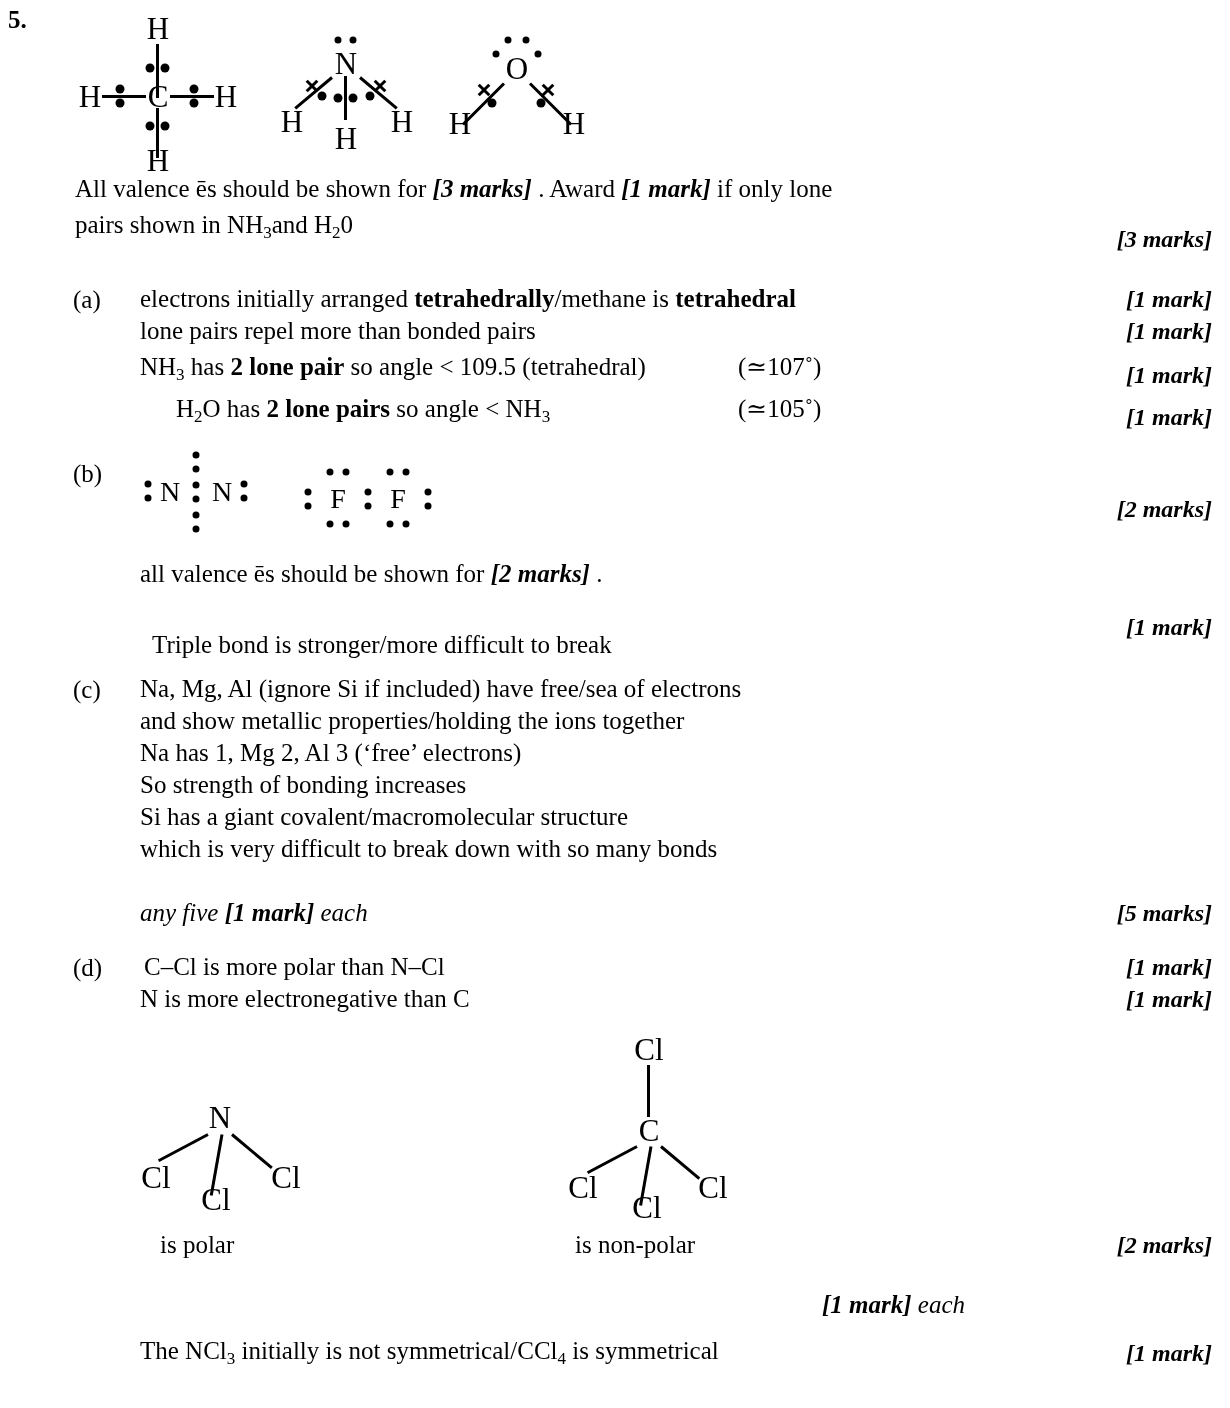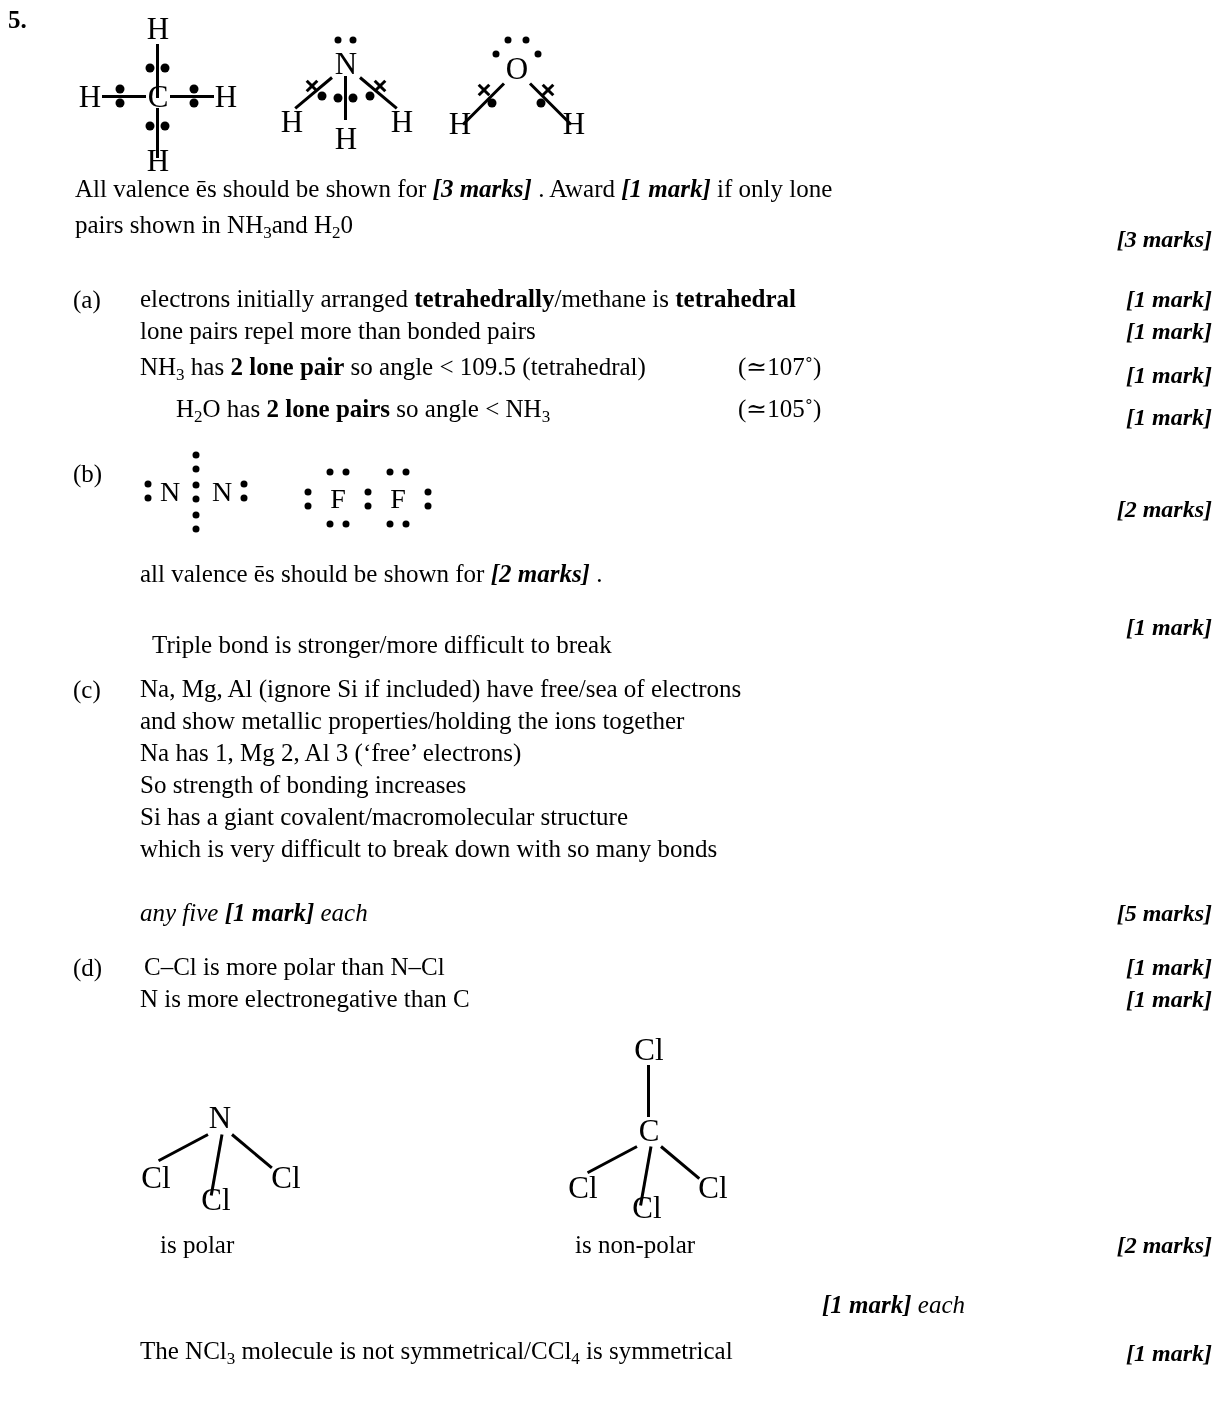--- a/index.html
+++ b/index.html
@@ -271,17 +271,17 @@
   </div>
 
   <div class="txt" style="left:160px; top:1232px;">is polar</div>
   <div class="txt" style="left:575px; top:1232px;">is non-polar</div>
   <div class="txt" style="left:822px; top:1292px;">
     <span class="bold ital">[1 mark]</span><span class="ital"> each</span>
   </div>
   <div class="marks" style="top:1232px;">[2 marks]</div>
 
   <div class="txt" style="left:140px; top:1338px;">
-    <span>The NCl</span><sub>3</sub><span> molecule is not symmetrical/CCl</span><sub>4</sub><span> is symmetrical</span>
+    <span>The NCl</span><sub>3</sub><span> initially is not symmetrical/CCl</span><sub>4</sub><span> is symmetrical</span>
   </div>
   <div class="marks" style="top:1340px;">[1 mark]</div>
 
 </div>
 
 </body></html>

